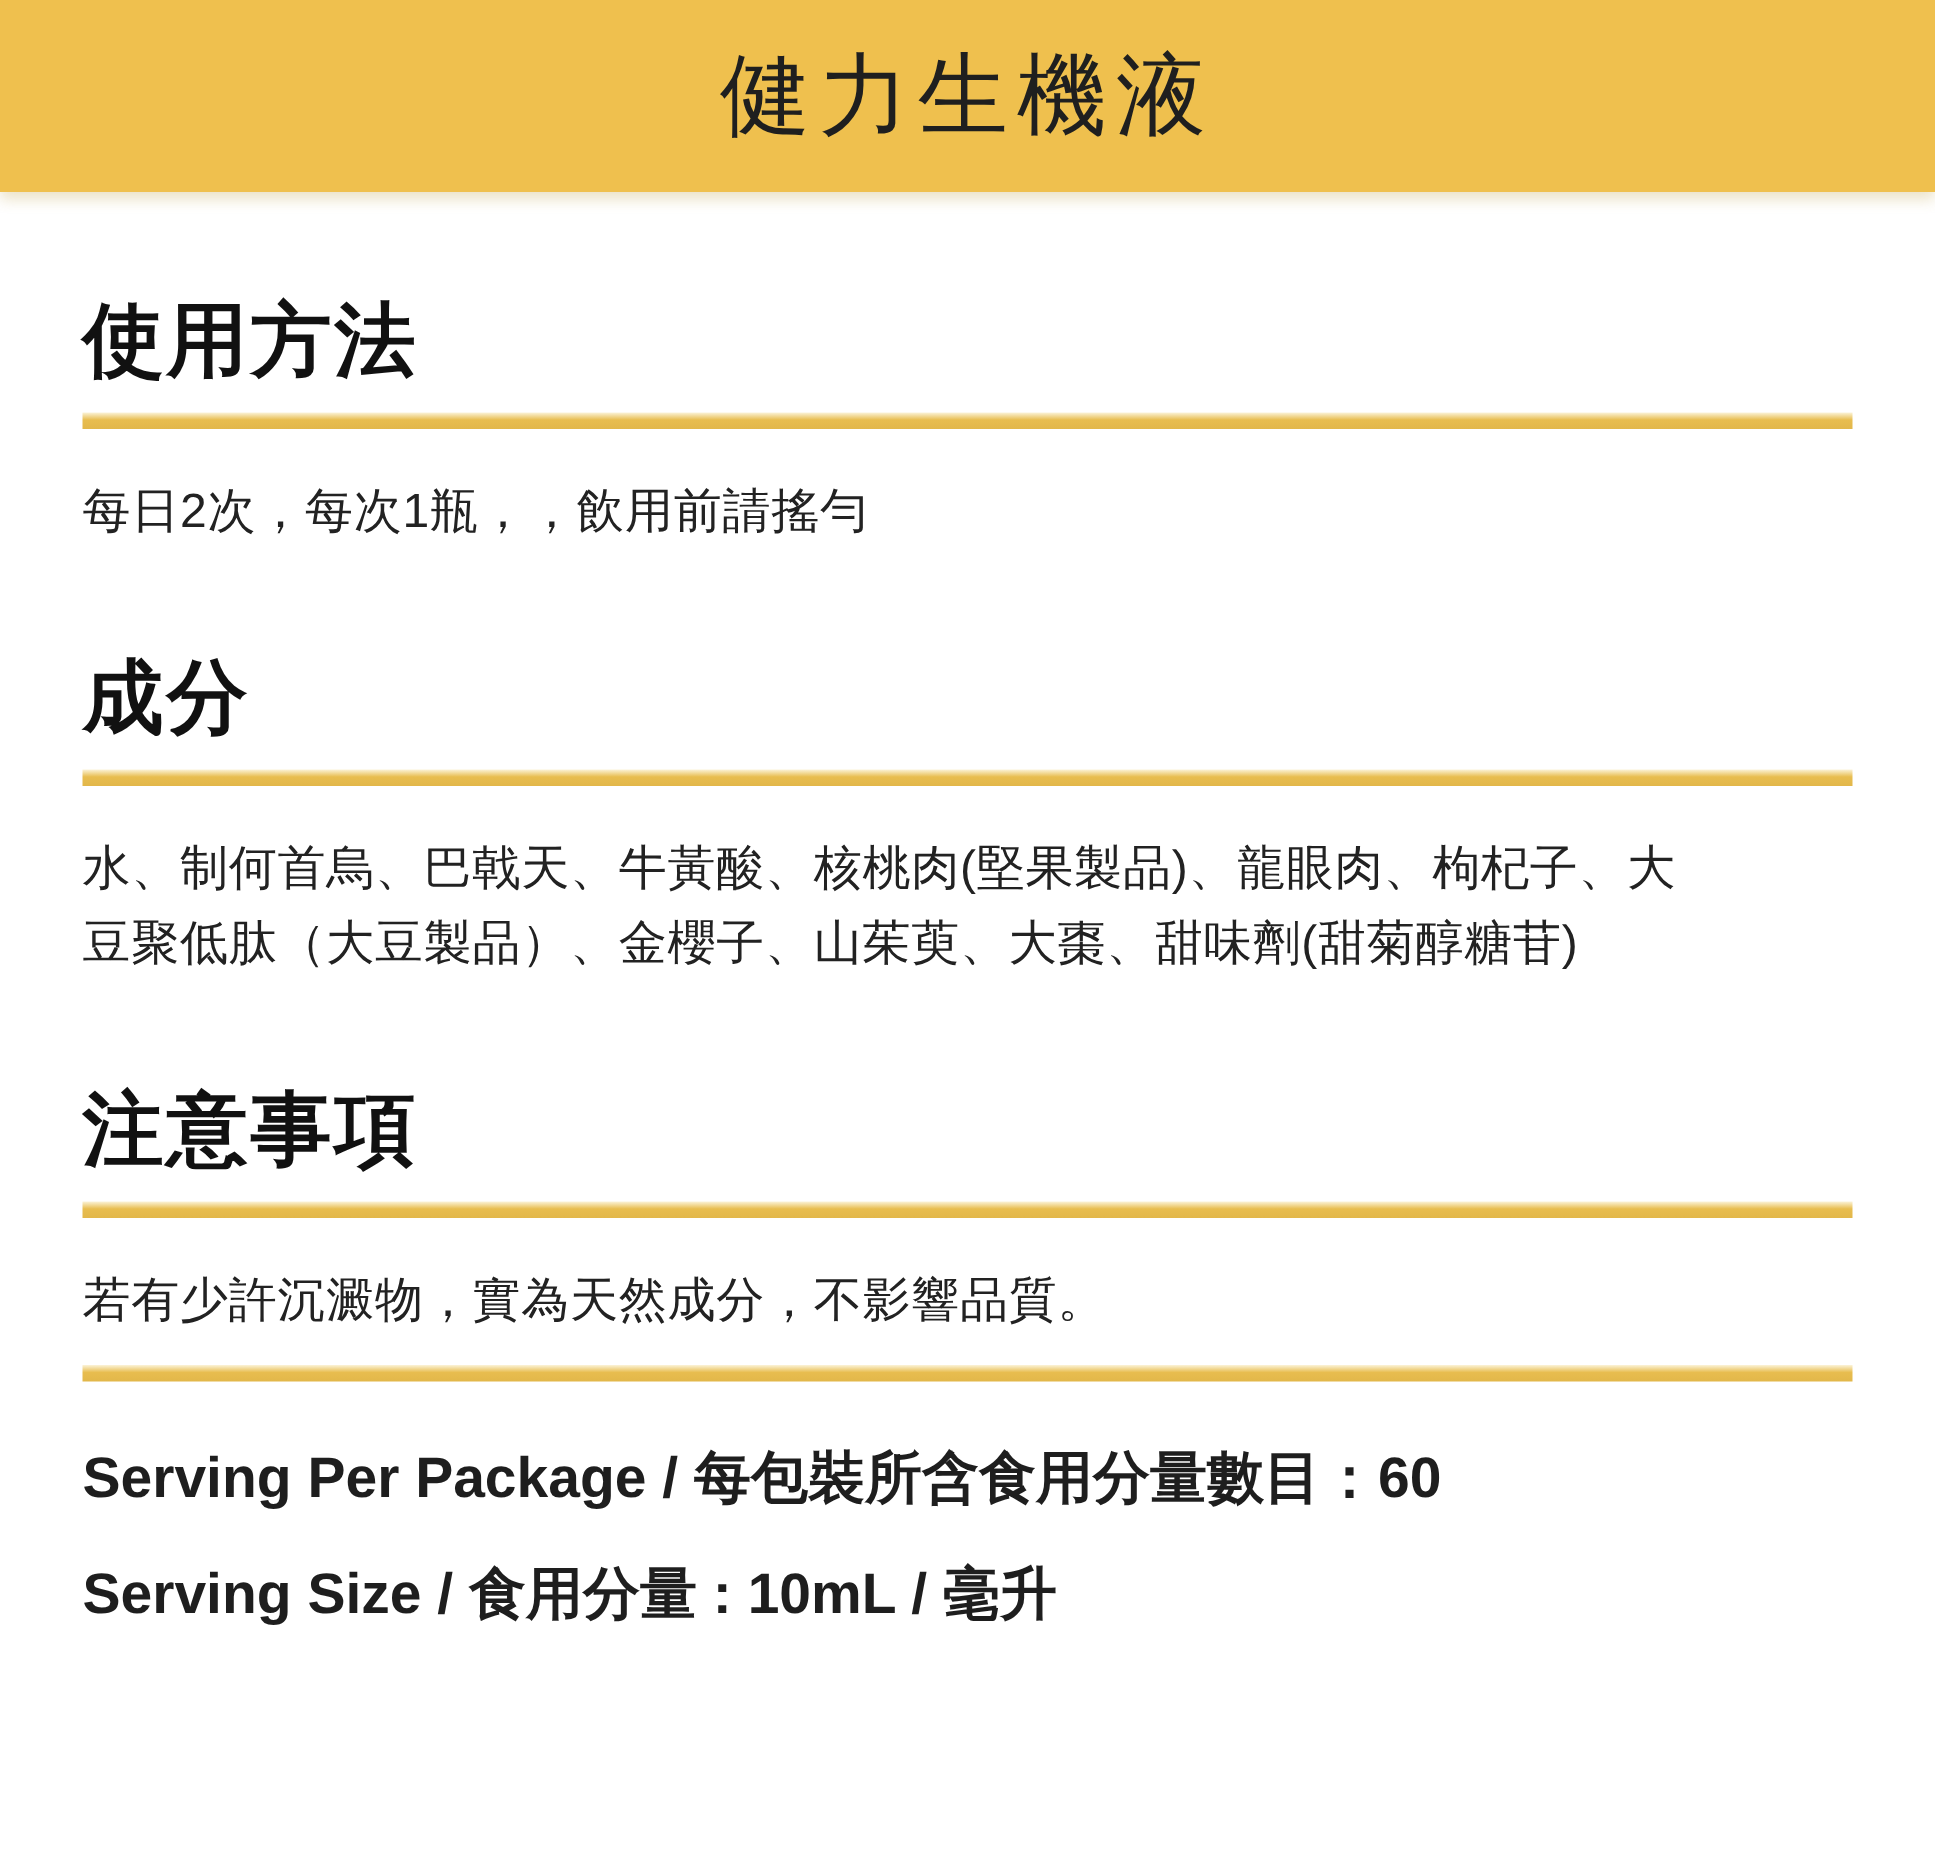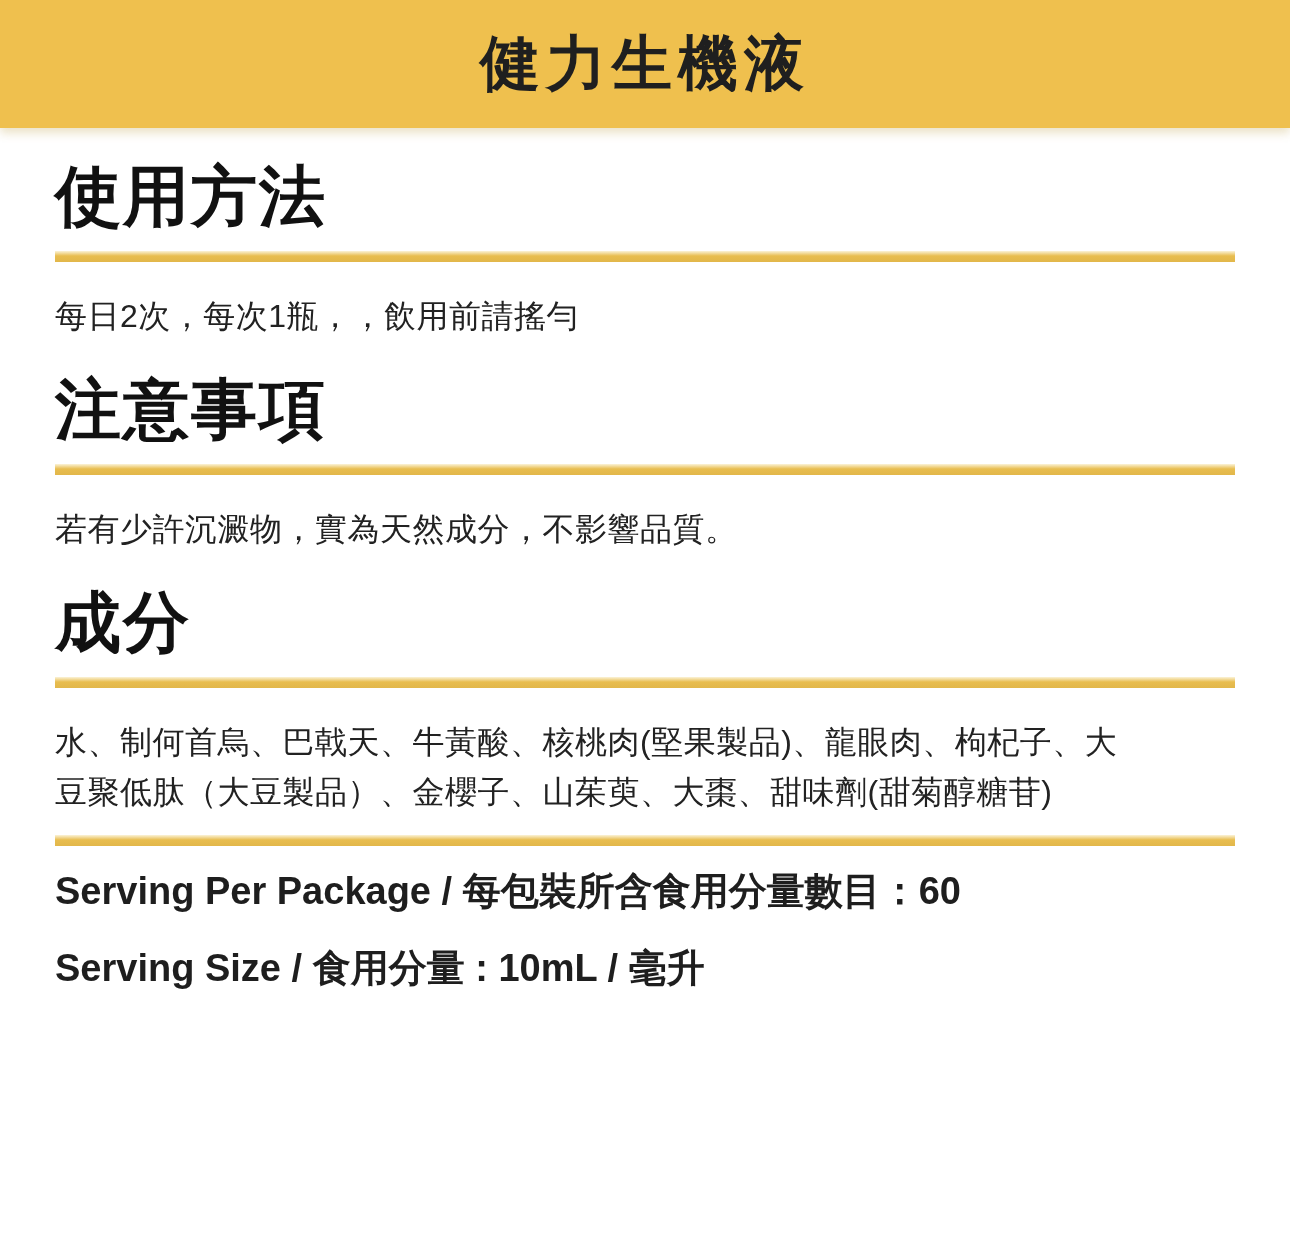--- a/index.html
+++ b/index.html
@@ -19,31 +19,31 @@
     height: 128px;
     background: #efc04e;
     display: flex;
     align-items: center;
     justify-content: center;
     box-shadow: 0 5px 9px rgba(190, 160, 70, 0.30);
   }
   .banner h1 {
     margin: 0;
     font-size: 60px;
-    font-weight: 700;
+    font-weight: 400;
     letter-spacing: 6px;
     color: #1f1f1f;
   }
   .content {
     padding: 0 55px;
   }
   h2.section-heading {
     margin: 0;
-    padding-top: 32px;
-    font-size: 66px;
+    padding-top: 70px;
+    font-size: 54px;
     line-height: 1.1;
     font-weight: 800;
     color: #111111;
     letter-spacing: 2px;
   }
   .rule {
     height: 11px;
     margin-top: 18px;
     background: linear-gradient(to bottom, #fbf3d8 0%, #e8bd4f 45%, #e2b74a 100%);
   }
@@ -55,50 +55,50 @@
     white-space: pre-line;
     letter-spacing: 0.5px;
   }
   p.serving-line {
     margin: 26px 0 0 0;
     font-size: 38px;
     line-height: 1.35;
     font-weight: 600;
     color: #1e1e1e;
   }
-  p.serving-line.first { margin-top: 20px; }
+  p.serving-line.first { margin-top: 40px; }
 </style>
 </head>
 <body>
 
 <div class="page">
 
   <header class="banner">
     <h1>健力生機液</h1>
   </header>
 
   <main class="content">
 
     <section>
       <h2 class="section-heading">使用方法</h2>
       <div class="rule"></div>
       <p class="body-text">每日2次，每次1瓶，，飲用前請搖勻</p>
     </section>
 
     <section>
-      <h2 class="section-heading">注意事項</h2>
-      <div class="rule"></div>
-      <p class="body-text">若有少許沉澱物，實為天然成分，不影響品質。</p>
-    </section>
-
-    <section>
       <h2 class="section-heading">成分</h2>
       <div class="rule"></div>
       <p class="body-text">水、制何首烏、巴戟天、牛黃酸、核桃肉(堅果製品)、龍眼肉、枸杞子、大
 豆聚低肽（大豆製品）、金櫻子、山茱萸、大棗、甜味劑(甜菊醇糖苷)</p>
+    </section>
+
+    <section>
+      <h2 class="section-heading">注意事項</h2>
+      <div class="rule"></div>
+      <p class="body-text">若有少許沉澱物，實為天然成分，不影響品質。</p>
     </section>
 
     <section>
       <div class="rule"></div>
       <p class="serving-line first">Serving Per Package / 每包裝所含食用分量數目：60</p>
       <p class="serving-line">Serving Size / 食用分量 : 10mL / 毫升</p>
     </section>
 
   </main>
 </div>

